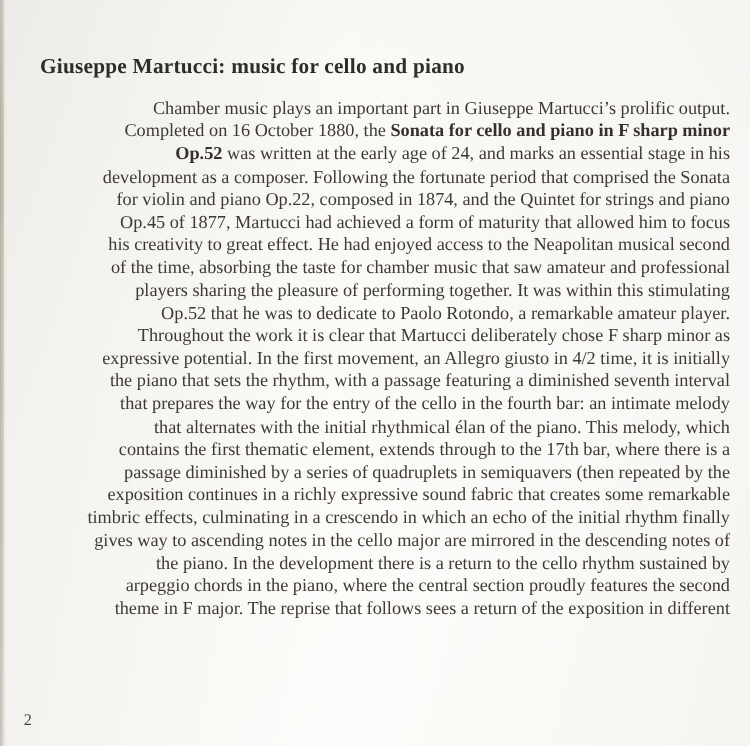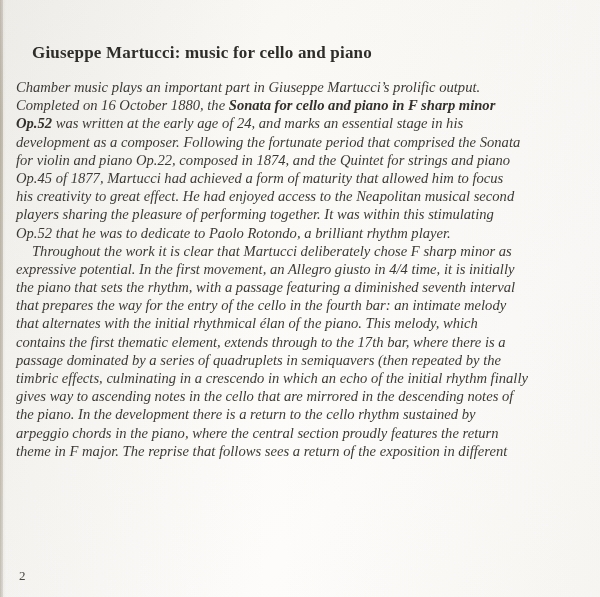--- a/index.html
+++ b/index.html
@@ -10,40 +10,40 @@
   .page {
     position: relative;
     width: 600px;
     height: 597px;
     overflow: hidden;
     font-family: "Liberation Serif", "DejaVu Serif", serif;
     background:
       linear-gradient(to right, rgba(168,158,142,0.45) 0px, rgba(168,158,142,0.12) 2px, rgba(168,158,142,0) 6px),
       linear-gradient(to right, rgba(120,115,105,0.06) 0%, rgba(120,115,105,0.0) 45%, rgba(120,115,105,0.04) 100%),
       linear-gradient(135deg, #f4f3ef 0%, #faf9f6 30%, #fdfcfa 70%, #fbfaf7 100%);
+    text-align: right;
   }
   .title {
     position: absolute;
     left: 32px;
     top: 43px;
     margin: 0;
     font-size: 17px;
     font-weight: bold;
     letter-spacing: 0.2px;
     color: #2f2d2a;
   }
   .body-text {
     position: absolute;
-    left: 16px;
+    left: 32px;
     top: 78px;
     width: 552px;
     font-size: 14.6px;
     line-height: 18.2px;
     color: #3d3a36;
-    font-style: italic;
   }
   .line {
     white-space: nowrap;
     height: 18.2px;
   }
   .line.indent {
     padding-left: 16px;
   }
   .line .b {
     font-weight: bold;
@@ -73,29 +73,31 @@
   <div class="edge-shadow"></div>
   <h1 class="title">Giuseppe Martucci: music for cello and piano</h1>
   <div class="body-text" id="body-lines">
       <div class="line"><span>Chamber music plays an important part in Giuseppe Martucci’s prolific output.</span></div>
       <div class="line"><span>Completed on 16 October 1880, the </span><span class="b">Sonata for cello and piano in F sharp minor</span></div>
       <div class="line"><span class="b">Op.52</span><span> was written at the early age of 24, and marks an essential stage in his</span></div>
       <div class="line"><span>development as a composer. Following the fortunate period that comprised the Sonata</span></div>
       <div class="line"><span>for violin and piano Op.22, composed in 1874, and the Quintet for strings and piano</span></div>
       <div class="line"><span>Op.45 of 1877, Martucci had achieved a form of maturity that allowed him to focus</span></div>
       <div class="line"><span>his creativity to great effect. He had enjoyed access to the Neapolitan musical second</span></div>
+      <div class="line"><span>of the time, absorbing the taste for chamber music that saw amateur and professional</span></div>
       <div class="line"><span>players sharing the pleasure of performing together. It was within this stimulating</span></div>
-      <div class="line"><span>Op.52 that he was to dedicate to Paolo Rotondo, a brilliant rhythm player.</span></div>
+      <div class="line"><span>Op.52 that he was to dedicate to Paolo Rotondo, a remarkable amateur player.</span></div>
       <div class="line indent"><span>Throughout the work it is clear that Martucci deliberately chose F sharp minor as</span></div>
-      <div class="line"><span>expressive potential. In the first movement, an Allegro giusto in 4/4 time, it is initially</span></div>
+      <div class="line"><span>expressive potential. In the first movement, an Allegro giusto in 4/2 time, it is initially</span></div>
       <div class="line"><span>the piano that sets the rhythm, with a passage featuring a diminished seventh interval</span></div>
       <div class="line"><span>that prepares the way for the entry of the cello in the fourth bar: an intimate melody</span></div>
       <div class="line"><span>that alternates with the initial rhythmical élan of the piano. This melody, which</span></div>
       <div class="line"><span>contains the first thematic element, extends through to the 17th bar, where there is a</span></div>
-      <div class="line"><span>passage dominated by a series of quadruplets in semiquavers (then repeated by the</span></div>
+      <div class="line"><span>passage diminished by a series of quadruplets in semiquavers (then repeated by the</span></div>
+      <div class="line"><span>exposition continues in a richly expressive sound fabric that creates some remarkable</span></div>
       <div class="line"><span>timbric effects, culminating in a crescendo in which an echo of the initial rhythm finally</span></div>
-      <div class="line"><span>gives way to ascending notes in the cello that are mirrored in the descending notes of</span></div>
+      <div class="line"><span>gives way to ascending notes in the cello major are mirrored in the descending notes of</span></div>
       <div class="line"><span>the piano. In the development there is a return to the cello rhythm sustained by</span></div>
-      <div class="line"><span>arpeggio chords in the piano, where the central section proudly features the return</span></div>
+      <div class="line"><span>arpeggio chords in the piano, where the central section proudly features the second</span></div>
       <div class="line"><span>theme in F major. The reprise that follows sees a return of the exposition in different</span></div>
     </div>
   <div class="pagenum">2</div>
 </div>
 
 </body></html>

